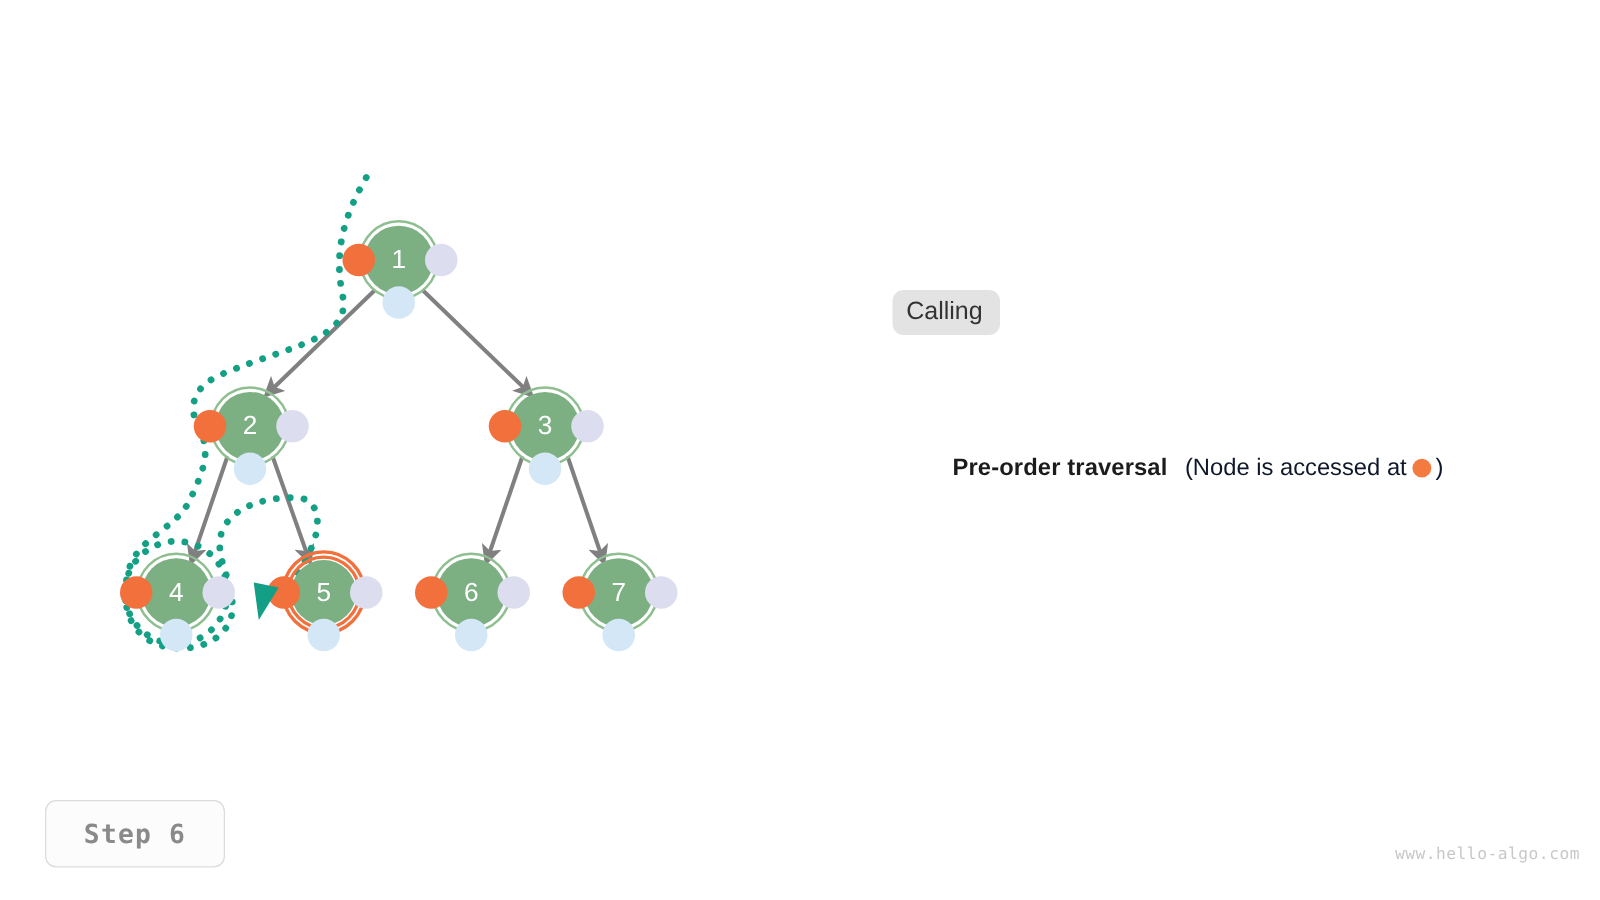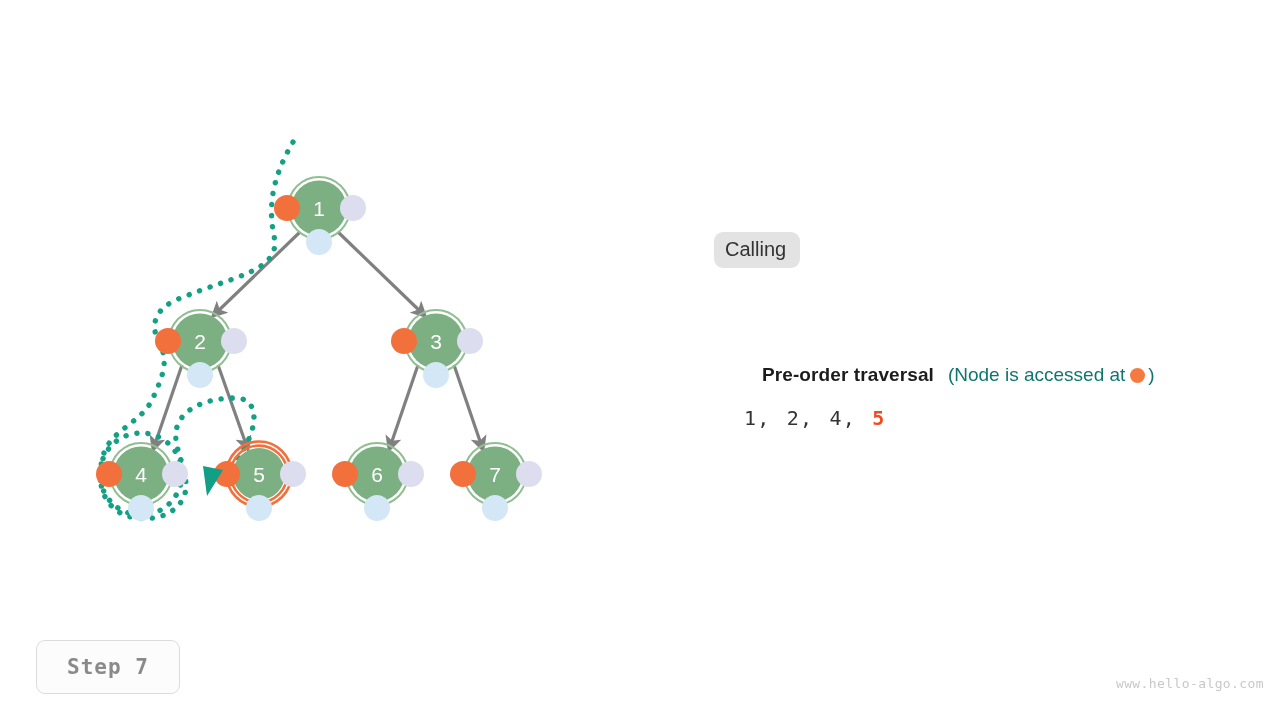--- a/index.html
+++ b/index.html
@@ -64,21 +64,21 @@
     line-height: 1.2;
     white-space: nowrap;
   }
   .traversal-title {
     font-weight: bold;
     color: #1c1c1c;
     letter-spacing: .1px;
     margin-left: 32px;
   }
   .traversal-note {
-    color: #0f766e;
+    color: #0f172a;
     font-weight: normal;
     margin-left: 14px;
   }
   .inline-dot {
     display: inline-block;
     width: 15px;
     height: 15px;
     border-radius: 50%;
     background: #f47b40;
     vertical-align: -2px;
@@ -243,22 +243,21 @@
 <div id="info-panel">
   <div class="legend-row">
     <span class="legend-chip active">Calling</span>
   </div>
 </div>
 
 <div id="traversal-block">
   <div class="traversal-heading">
     <span class="traversal-title">Pre-order traversal</span><span class="traversal-note">(Node is accessed at</span><span class="inline-dot"></span><span class="traversal-note" style="margin-left:0">)</span>
   </div>
-  <div class="traversal-list" id="traversal-list"><span class="item">1</span><span class="sep">,&nbsp;</span><span class="item">2</span><span class="sep">,&nbsp;</span><span class="item">4</span><span class="sep">,&nbsp;</span><span class="item current">5</span></div>
 </div>
 
 <div id="step-badge">
-  <span>Step 7</span>
+  <span>Step 6</span>
 </div>
 
 <div id="footer-watermark">
   <span>www.hello-algo.com</span>
 </div>
 
 </body></html>

